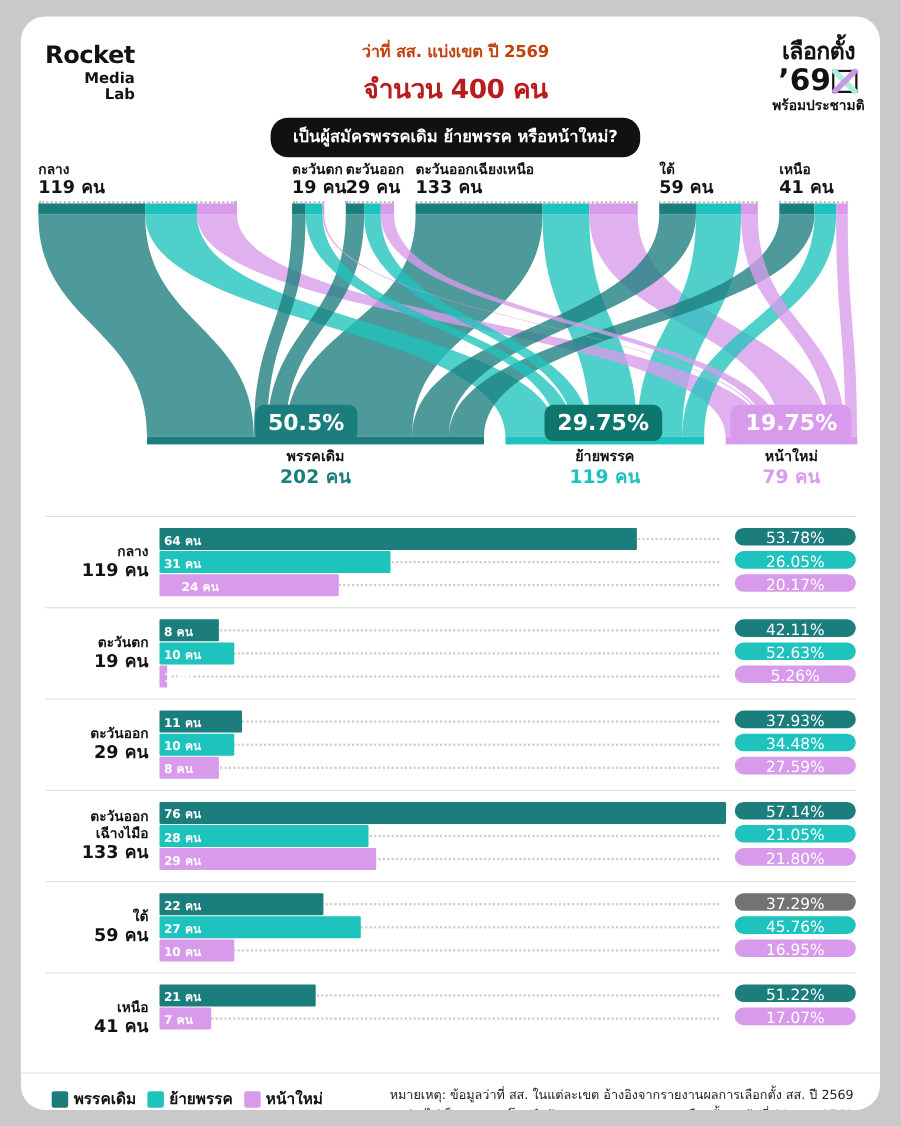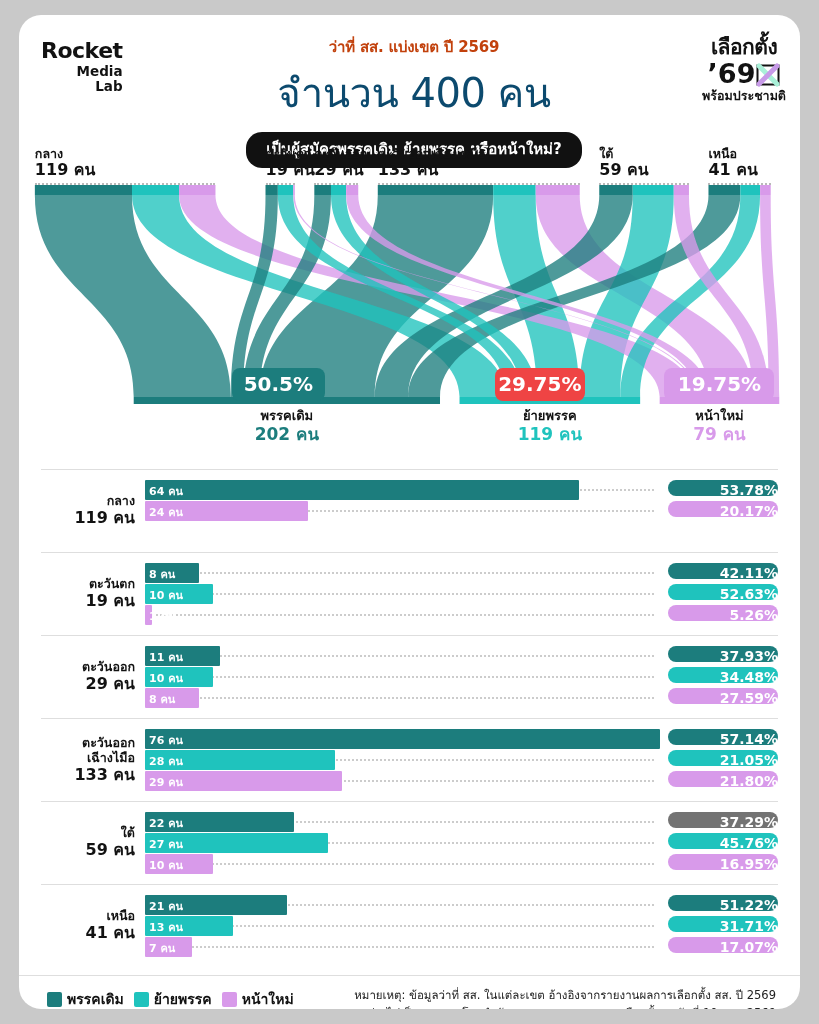--- a/index.html
+++ b/index.html
@@ -53,23 +53,23 @@
     width: 430px;
     text-align: center;
   }
   #title-sub {
     font-size: 15px;
     font-weight: bold;
     color: #c2410c;
     letter-spacing: -0.2px;
   }
   #title-main {
-    font-size: 40px;
-    font-weight: normal;
-    color: #0c4a6e;
+    font-size: 24px;
+    font-weight: bold;
+    color: #b91c1c;
     margin-top: 2px;
     letter-spacing: -0.5px;
   }
   #title-pill {
     display: inline-block;
     margin-top: 7px;
     background: #111111;
     color: #ffffff;
     border-radius: 16px;
     padding: 5px 20px 7px 20px;
@@ -205,22 +205,22 @@
   .bar-pct {
     position: absolute;
     right: 0;
     top: 0;
     width: 110px;
     height: 16px;
     line-height: 20px;
     border-radius: 10px;
     color: #ffffff;
     font-size: 14px;
-    font-weight: bold;
-    text-align: right;
+    font-weight: normal;
+    text-align: center;
   }
 
   
   #footer {
     position: relative;
     margin-top: 8px;
     border-top: 1px solid #dedede;
     padding: 12px 22px 0 22px;
     height: 60px;
   }
@@ -348,21 +348,21 @@
         <rect x="114.709375" y="250" width="306.2984375" height="7" fill="#1c7d7d"></rect>
         <rect x="440.5328125" y="250" width="180.60625" height="7" fill="#1fc3bd"></rect>
         <rect x="640.6640625" y="250" width="119.59062499999999" height="7" fill="#d89aea"></rect>
       </svg>
     <div id="sankey-bottom">
         <div class="bottom-pill" style="background: rgb(28, 125, 125); width: 93px; left: 212.859px; top: 221px;">50.5%</div>
         <div class="bottom-label" style="width: 160px; left: 187.859px; top: 261px;">
           <div class="bl-name">พรรคเดิม</div>
           <div class="bl-count" style="color: rgb(28, 125, 125);">202 คน</div>
         </div>
-        <div class="bottom-pill" style="background: #ef4444; width: 90px; left: 475.836px; top: 221px; text-align: center;">29.75%</div>
+        <div class="bottom-pill" style="background: #0f766e; width: 107px; left: 475.836px; top: 221px; text-align: center;">29.75%</div>
         <div class="bottom-label" style="width: 160px; left: 450.836px; top: 261px;">
           <div class="bl-name">ย้ายพรรค</div>
           <div class="bl-count" style="color: rgb(31, 195, 189);">119 คน</div>
         </div>
         <div class="bottom-pill" style="background: rgb(216, 154, 234); width: 110px; left: 645.459px; top: 221px;">19.75%</div>
         <div class="bottom-label" style="width: 160px; left: 620.459px; top: 261px;">
           <div class="bl-name">หน้าใหม่</div>
           <div class="bl-count" style="color: rgb(216, 154, 234);">79 คน</div>
         </div>
       </div>
@@ -376,22 +376,28 @@
         </div>
         <div class="bar-rows">
           <div class="bar-row">
             <div class="bar-track"></div>
             <div class="bar-fill" style="background: rgb(28, 125, 125); width: 433.92px;"></div>
             <div class="bar-val">64 คน</div>
             <div class="bar-pct" style="background: rgb(28, 125, 125);">53.78%</div>
           </div>
           <div class="bar-row">
             <div class="bar-track"></div>
+            <div class="bar-fill" style="background: rgb(31, 195, 189); width: 210.18px;"></div>
+            <div class="bar-val">31 คน</div>
+            <div class="bar-pct" style="background: rgb(31, 195, 189);">26.05%</div>
+          </div>
+          <div class="bar-row">
+            <div class="bar-track"></div>
             <div class="bar-fill" style="background: rgb(216, 154, 234); width: 162.72px;"></div>
-            <div class="bar-val" style="color: rgb(255, 255, 255);">24 คน</div>
+            <div class="bar-val" style="color: rgb(255, 255, 255); margin-left: 16px;">24 คน</div>
             <div class="bar-pct" style="background: rgb(216, 154, 234);">20.17%</div>
           </div>
         </div>
       </div>
       <div class="bar-group">
         <div class="bg-label">
           <div class="bgl-name">ตะวันตก</div>
           <div class="bgl-count">19 คน</div>
         </div>
         <div class="bar-rows">
@@ -501,26 +507,20 @@
         </div>
         <div class="bar-rows">
           <div class="bar-row">
             <div class="bar-track"></div>
             <div class="bar-fill" style="background: rgb(28, 125, 125); width: 142.38px;"></div>
             <div class="bar-val">21 คน</div>
             <div class="bar-pct" style="background: rgb(28, 125, 125);">51.22%</div>
           </div>
           <div class="bar-row">
             <div class="bar-track"></div>
-            <div class="bar-fill" style="background: rgb(31, 195, 189); width: 88.14px;"></div>
-            <div class="bar-val">13 คน</div>
-            <div class="bar-pct" style="background: rgb(31, 195, 189);">31.71%</div>
-          </div>
-          <div class="bar-row">
-            <div class="bar-track"></div>
             <div class="bar-fill" style="background: rgb(216, 154, 234); width: 47.46px;"></div>
             <div class="bar-val" style="color: rgb(255, 255, 255);">7 คน</div>
             <div class="bar-pct" style="background: rgb(216, 154, 234);">17.07%</div>
           </div>
         </div>
       </div>
     </div>
 
   <div id="footer">
     <div id="legend">

